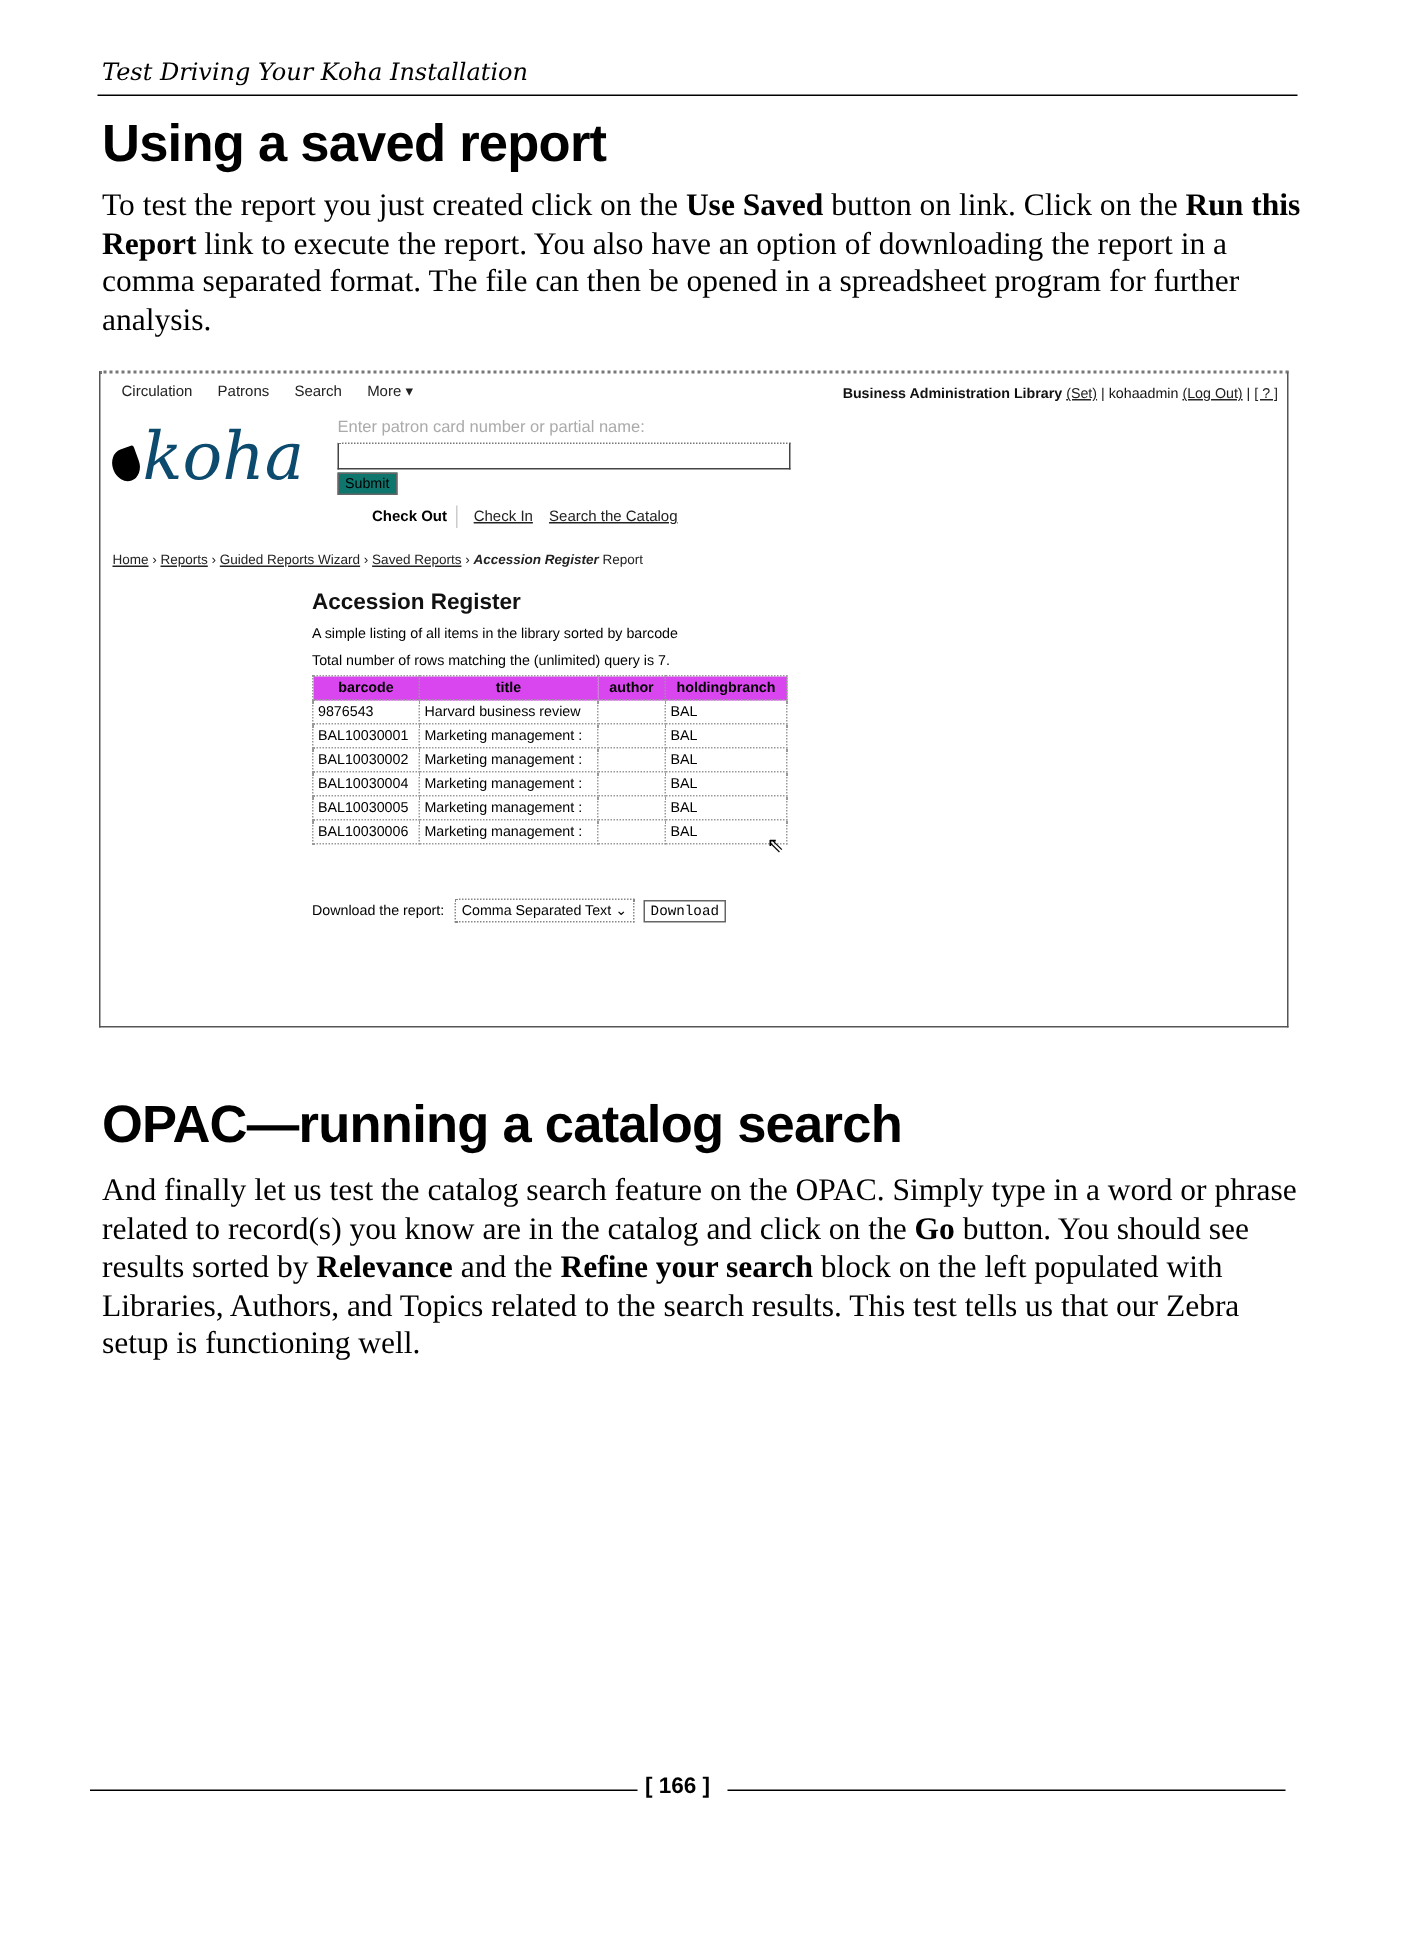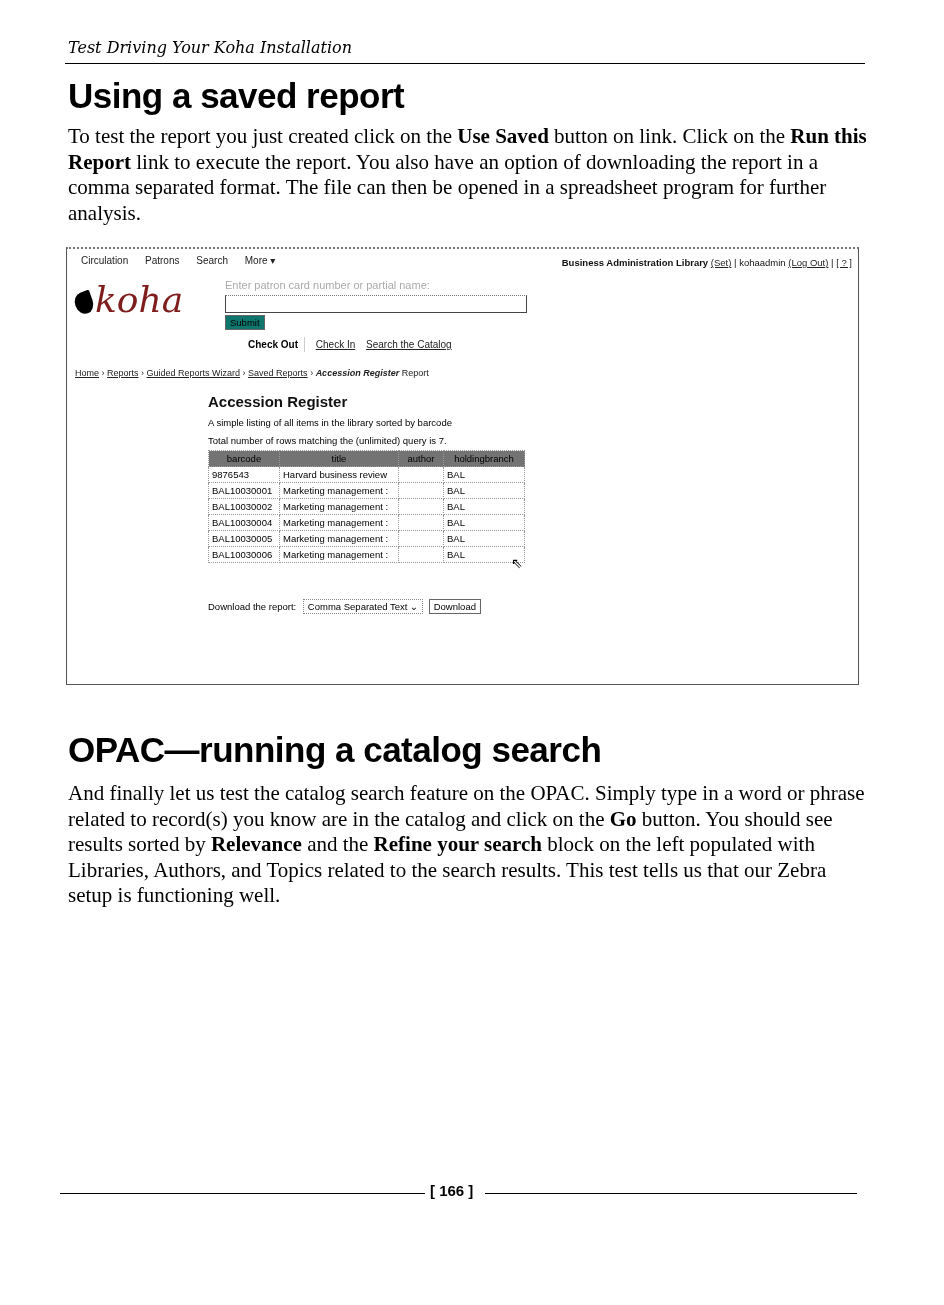--- a/index.html
+++ b/index.html
@@ -14,21 +14,21 @@
   .p2 { top: 781px; }
   .body-text b { font-weight: bold; }
 
   
   .shot { position: absolute; left: 66px; top: 247px; width: 793px; height: 438px; border: 1px solid #555; border-top: 2px dotted #777; box-sizing: border-box; font-family: "Liberation Sans", sans-serif; }
   .topnav { position: absolute; left: 14px; top: 6px; font-size: 10px; color: #222; }
   .topnav span { margin-right: 14px; }
   .userbar { position: absolute; right: 6px; top: 8px; font-size: 9.5px; color: #111; }
   .userbar b { font-weight: bold; }
   .userbar a, .shot a { color: #222; text-decoration: underline; }
-  .logo { position: absolute; left: 8px; top: 30px; font-family: "DejaVu Serif", "Liberation Serif", serif; font-style: italic; font-size: 36px; color: #7f1d1d; }
+  .logo { position: absolute; left: 8px; top: 30px; font-family: "DejaVu Serif", "Liberation Serif", serif; font-style: italic; font-size: 44px; color: #0c4a6e; }
   .logo .drop { display: inline-block; width: 18px; height: 22px; background: #000; border-radius: 60% 10% 60% 60%; transform: rotate(-20deg); margin-right: 2px; vertical-align: -2px; }
   .patron-label { position: absolute; left: 158px; top: 30px; font-size: 11px; color: #aaa; }
   .patron-input { position: absolute; left: 158px; top: 46px; width: 300px; height: 16px; border: 1px solid #444; border-top: 1px dotted #777; background: #fff; }
   .submit-btn { position: absolute; left: 158px; top: 66px; font-size: 9.5px; border: 1px solid #666; padding: 1px 4px; background: #0f766e; }
   .tabs { position: absolute; left: 175px; top: 90px; font-size: 10px; }
   .tabs .tab-active { font-weight: bold; padding: 2px 6px; border-right: 1px solid #ccc; }
   .tabs a { margin-left: 8px; }
   .breadcrumb { position: absolute; left: 8px; top: 119px; font-size: 9px; color: #222; }
   .breadcrumb i { font-weight: bold; }
 
@@ -36,28 +36,28 @@
   .leftnav h4 { margin: 0 0 3px 0; font-size: 9.5px; font-weight: bold; }
   .leftnav ul { margin: 0 0 5px 0; padding-left: 12px; }
   .leftnav li { line-height: 12px; }
 
   .content { position: absolute; left: 141px; top: 144px; width: 420px; }
   .content h2 { margin: 0; font-size: 15px; font-weight: bold; color: #111; }
   .content .desc { font-size: 9.5px; margin-top: 7px; }
   .content .count { font-size: 9.5px; margin-top: 7px; }
   table.report { border-collapse: collapse; margin-top: 4px; font-size: 9.5px; }
   table.report th, table.report td { border: 1px dotted #999; padding: 1px 3px; height: 13px; }
-  table.report th { font-weight: normal; background: #737373; }
+  table.report th { font-weight: bold; background: #d946ef; }
   .col-barcode { width: 64px; }
   .col-title { width: 112px; }
   .col-author { width: 38px; }
   .col-branch { width: 74px; }
   .download { position: absolute; left: 141px; top: 350px; font-size: 9.5px; }
   .download .select { display: inline-block; border: 1px dotted #888; padding: 1px 4px; margin-left: 4px; }
-  .download .btn { display: inline-block; border: 1px solid #666; padding: 1px 4px; margin-left: 3px; }
+  .download .btn { display: inline-block; border: 1px solid #666; padding: 1px 4px; margin-left: 3px; font-family: Liberation Mono, monospace; }
   .cursor { position: absolute; left: 444px; top: 306px; font-size: 14px; }
 
   .footer-rule { position: absolute; top: 1193px; height: 0; border-top: 1px solid #000; }
   .fr-left { left: 60px; width: 365px; }
   .fr-right { left: 485px; width: 372px; }
   .page-num { position: absolute; left: 430px; top: 1182px; font-family: "Liberation Sans", sans-serif; font-weight: bold; font-size: 15px; }
 </style>
 </head>
 <body>
 

